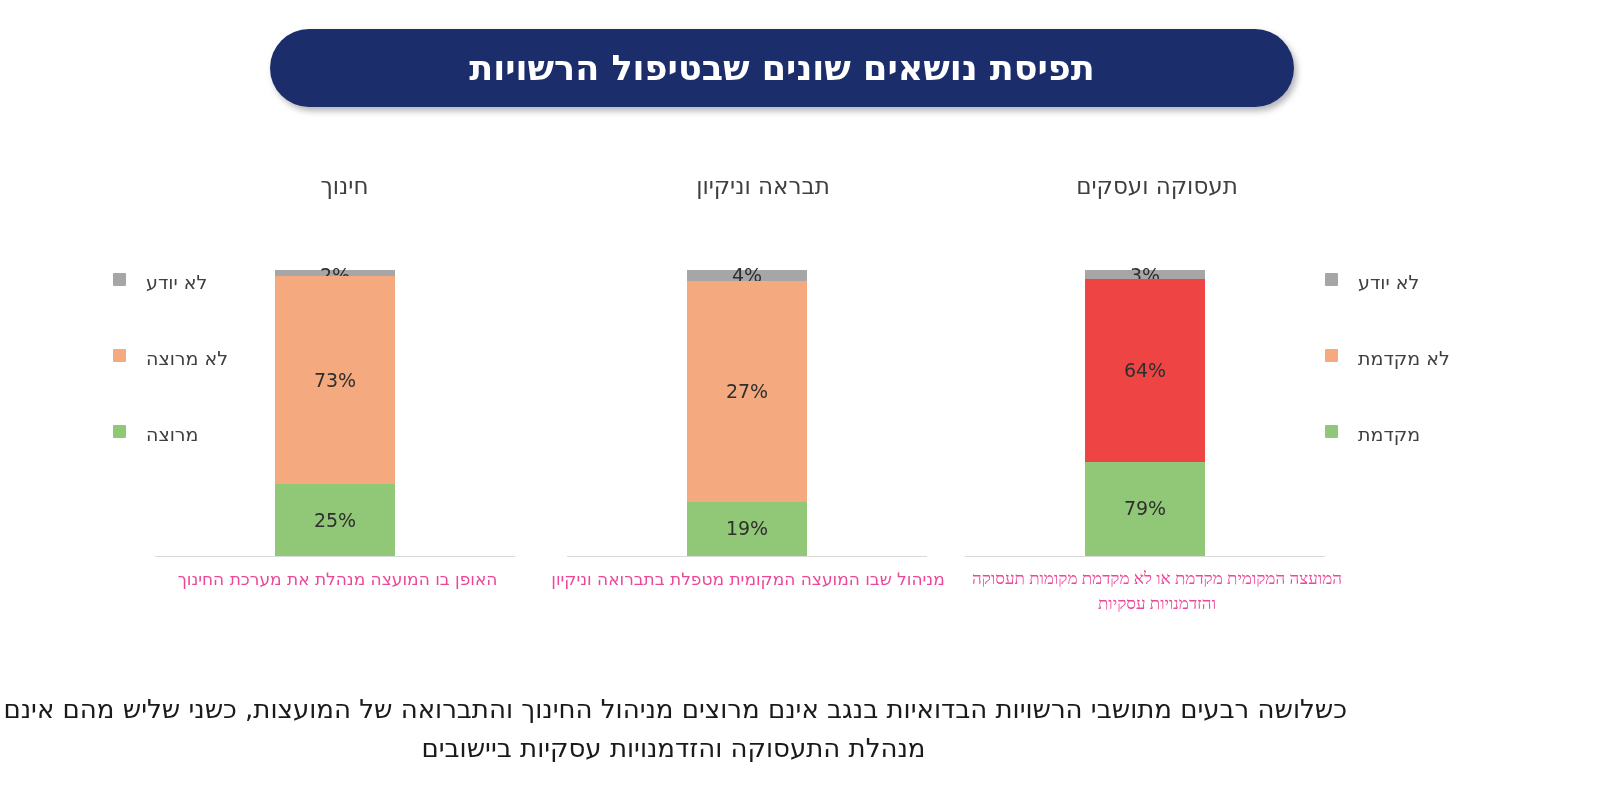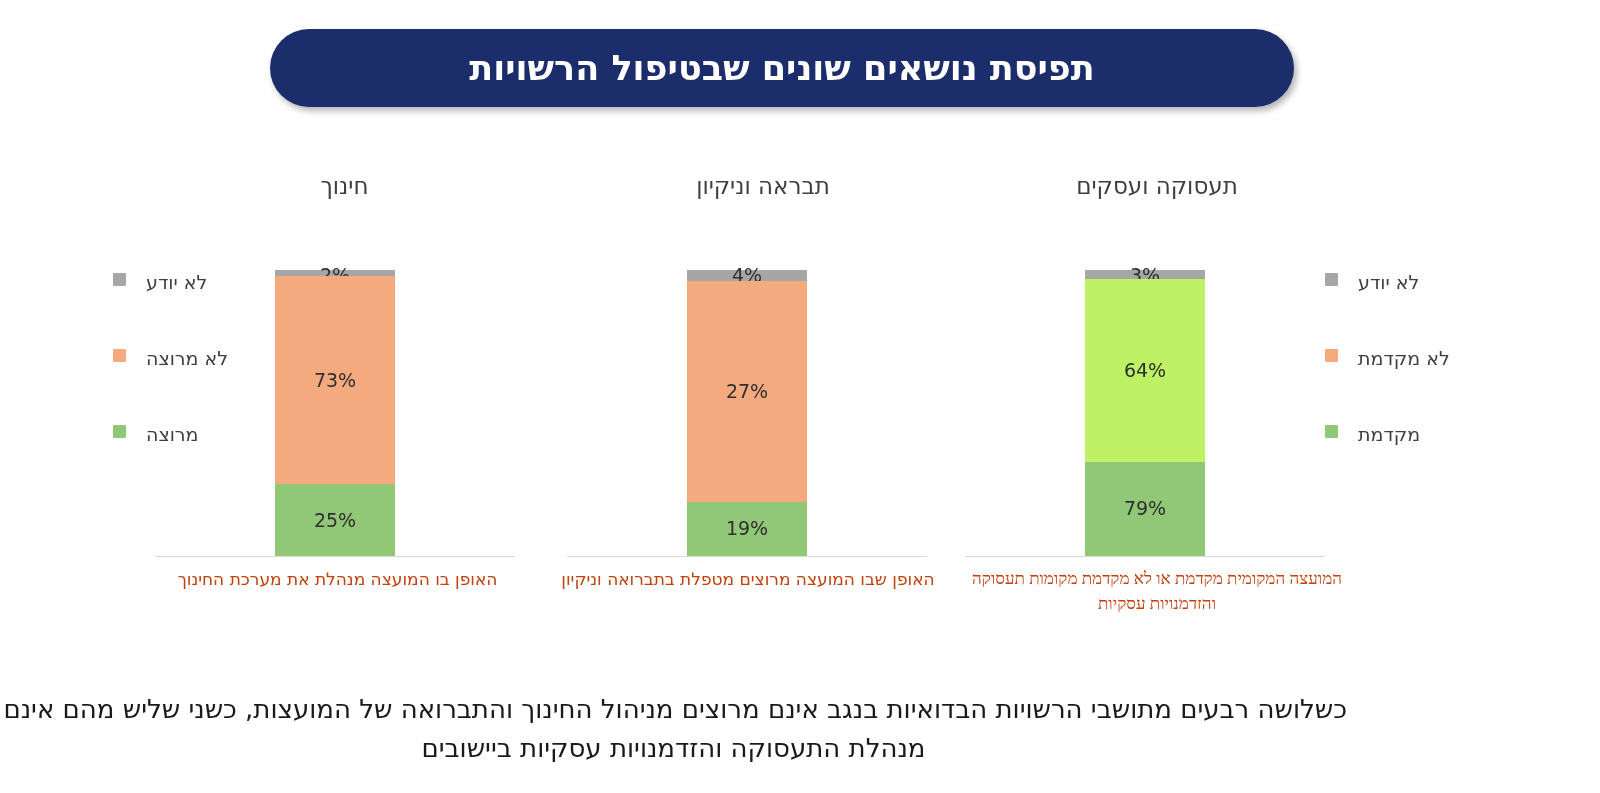--- a/index.html
+++ b/index.html
@@ -119,21 +119,21 @@
     transform: translateX(-50%);
   }
 
   
   .cat-label {
     position: absolute;
     top: 412px;
     width: 100%;
     text-align: center;
     font-size: 17px;
-    color: #c2410c;
+    color: #ec4899;
     line-height: 1.45;
   }
   #chart-panel-0 .cat-label { left: 0;   padding: 0 8px;  box-sizing: border-box; }
   #chart-panel-1 .cat-label { left: -12px; padding: 0 8px; box-sizing: border-box; width: 430px;}
   #chart-panel-2 .cat-label { left: -18px; padding: 0 8px; box-sizing: border-box; width: 440px; font-family: Liberation Serif, serif;}
 
   
   .legend {
     position: absolute;
     top: 118px;
@@ -237,33 +237,33 @@
         <div class="seg" style="height:77%;background:#f4a97f">
           <span class="seg-label">27%</span>
         </div>
         <div class="seg" style="height:19%;background:#90c878">
           <span class="seg-label">19%</span>
         </div>
       </div>
       <div class="axis-line"></div>
     </div>
 
-    <div class="cat-label">האופן שבו המועצה מרוצים מטפלת בתברואה וניקיון</div>
+    <div class="cat-label">מניהול שבו המועצה המקומית מטפלת בתברואה וניקיון</div>
   </div>
 
   <div class="chart-panel" id="chart-panel-2">
 
     <div class="chart-title">תעסוקה ועסקים</div>
 
     <div class="plot-area">
       <div class="stack">
         <div class="seg seg-unknown" style="height:3%;background:#a6a6a6">
           <span class="seg-label">3%</span>
         </div>
-        <div class="seg" style="height:64%;background:#bef264">
+        <div class="seg" style="height:64%;background:#ef4444">
           <span class="seg-label">64%</span>
         </div>
         <div class="seg" style="height:33%;background:#90c878">
           <span class="seg-label">79%</span>
         </div>
       </div>
       <div class="axis-line"></div>
     </div>
 
     <div class="legend" id="legend-right">

